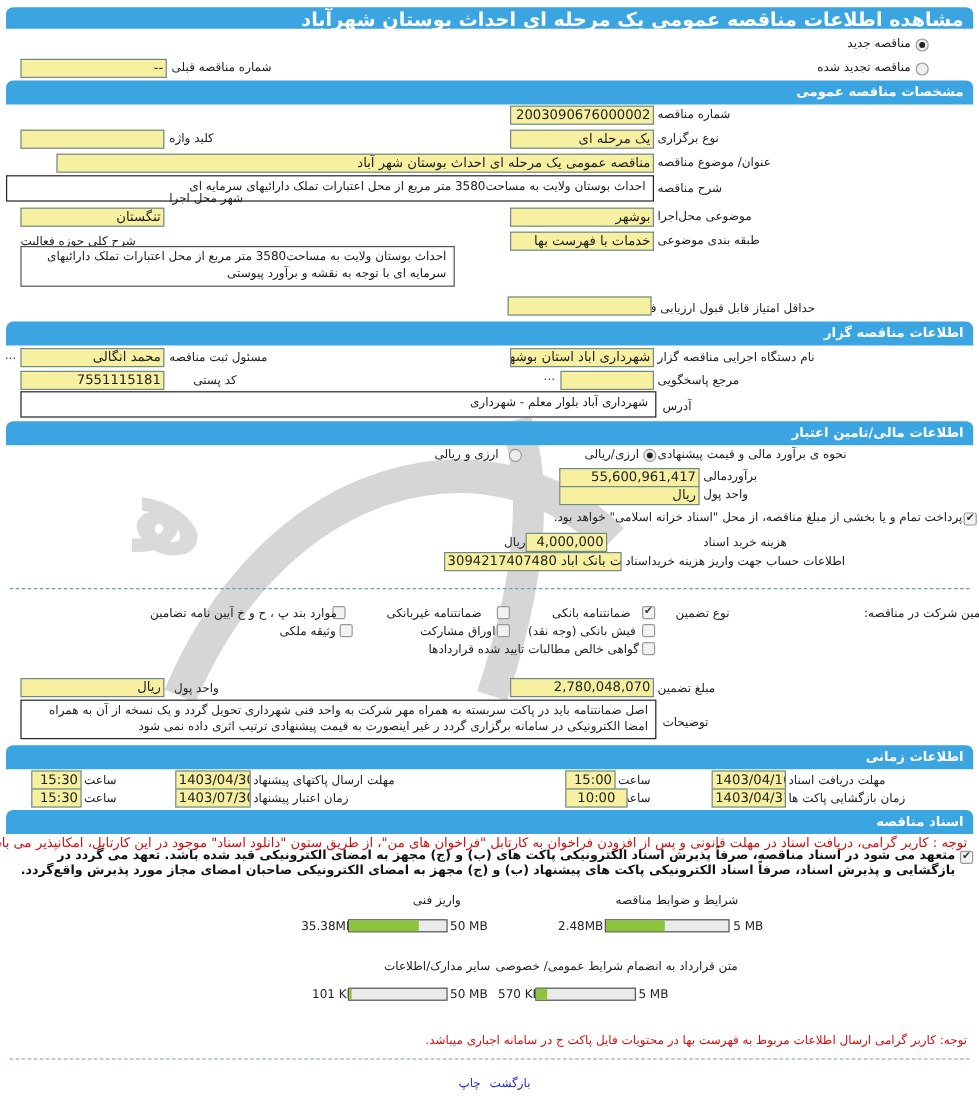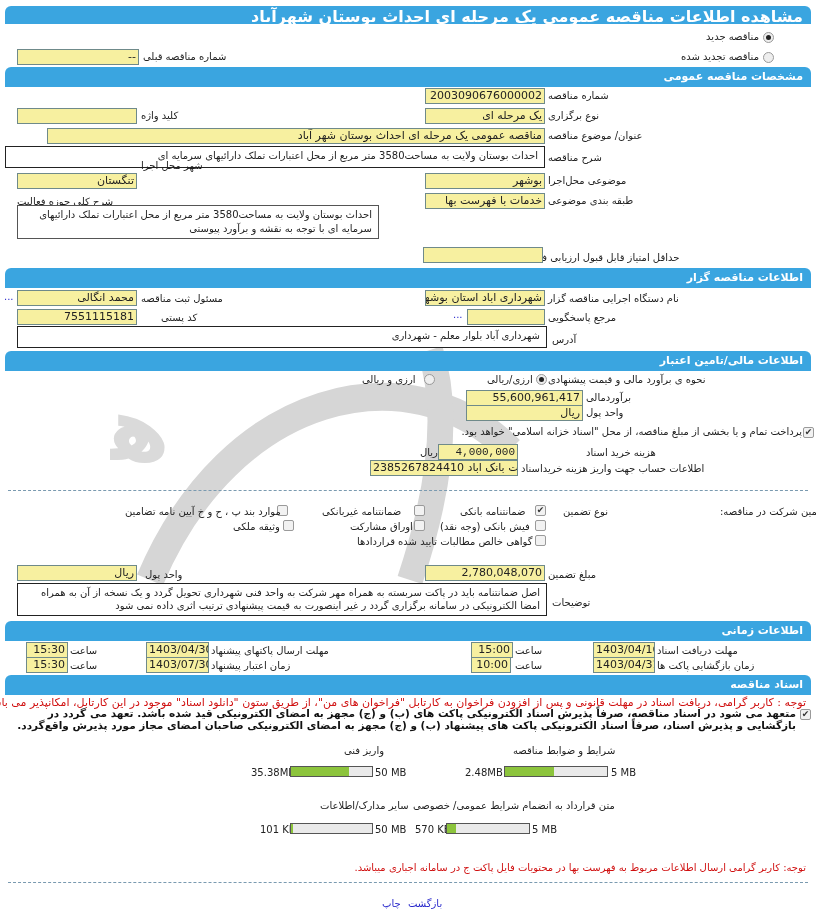--- a/index.html
+++ b/index.html
@@ -177,26 +177,26 @@
 <div class="lbl" style="left:586px;top:392px;">برآوردمالی</div>
 <div class="fld ltr" style="left:466px;top:390px;width:117px;">55,600,961,417</div>
 
 <div class="lbl" style="left:586px;top:407px;">واحد پول</div>
 <div class="fld" style="left:466px;top:405px;width:117px;">ریال</div>
 
 <div class="chk" style="left:803px;top:427px;">✔</div>
 <div class="lbl" style="right:14px;top:426px;">پرداخت تمام و یا بخشی از مبلغ مناقصه، از محل "اسناد خزانه اسلامی" خواهد بود.</div>
 
 <div class="lbl" style="left:586px;top:447px;">هزینه خرید اسناد</div>
-<div class="fld ltr" style="left:438px;top:444px;width:80px;font-family:Liberation Mono, monospace;">4,000,000</div>
+<div class="fld ltr" style="left:438px;top:444px;width:68px;">4,000,000</div>
 <div class="lbl" style="left:420px;top:447px;">ریال</div>
 
 <div class="lbl" style="left:521px;top:463px;">اطلاعات حساب جهت واریز هزینه خریداسناد</div>
 <div class="fld" style="left:370px;top:460px;width:148px;direction:ltr;">
-  <span>2385267824410</span>
+  <span>3094217407480</span>
   <span style="direction:rtl;unicode-bidi:embed;">پست بانک اباد</span>
 </div>
 
 <div class="dash" style="top:490px;"></div>
 
 <div class="lbl" style="left:720px;top:506px;">تضمین شرکت در مناقصه:</div>
 <div class="lbl" style="left:563px;top:506px;">نوع تضمین</div>
 
 <div class="chk" style="left:535px;top:505px;">✔</div>
 <div class="lbl" style="left:460px;top:506px;">ضمانتنامه بانکی</div>
@@ -231,21 +231,21 @@
 <div class="fld ltr" style="left:471px;top:642px;width:42px;">15:00</div>
 
 <div class="lbl" style="left:211px;top:645px;">مهلت ارسال پاکتهای پیشنهاد</div>
 <div class="fld ltr" style="left:146px;top:642px;width:63px;">1403/04/30</div>
 <div class="lbl" style="left:70px;top:645px;">ساعت</div>
 <div class="fld ltr" style="left:26px;top:642px;width:42px;">15:30</div>
 
 <div class="lbl" style="left:657px;top:660px;">زمان بازگشایی پاکت ها</div>
 <div class="fld ltr" style="left:593px;top:657px;width:62px;">1403/04/31</div>
 <div class="lbl" style="left:515px;top:660px;">ساعت</div>
-<div class="fld ltr" style="left:471px;top:657px;width:40px;">10:00</div>
+<div class="fld ltr" style="left:471px;top:657px;width:52px;text-align:center;">10:00</div>
 
 <div class="lbl" style="left:211px;top:660px;">زمان اعتبار پیشنهاد</div>
 <div class="fld ltr" style="left:146px;top:657px;width:63px;">1403/07/30</div>
 <div class="lbl" style="left:70px;top:660px;">ساعت</div>
 <div class="fld ltr" style="left:26px;top:657px;width:42px;">15:30</div>
 
 <div class="hdr" style="top:675px;">اسناد مناقصه</div>
 
 <div class="lbl red" style="right:10px;top:696px;font-size:11px;">توجه : کاربر گرامی، دریافت اسناد در مهلت قانونی و پس از افزودن فراخوان به کارتابل "فراخوان های من"، از طریق ستون "دانلود اسناد" موجود در این کارتابل، امکانپذیر می باشد.</div>
 

